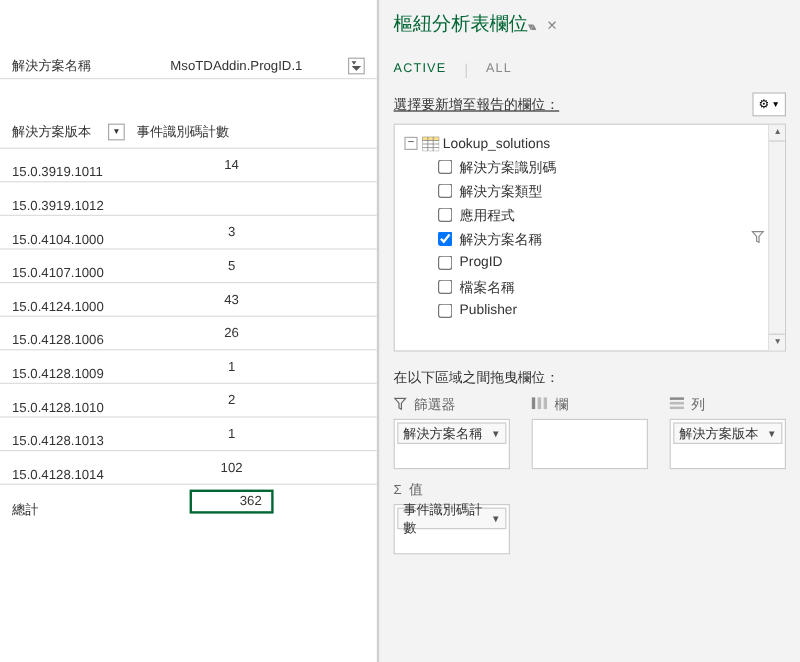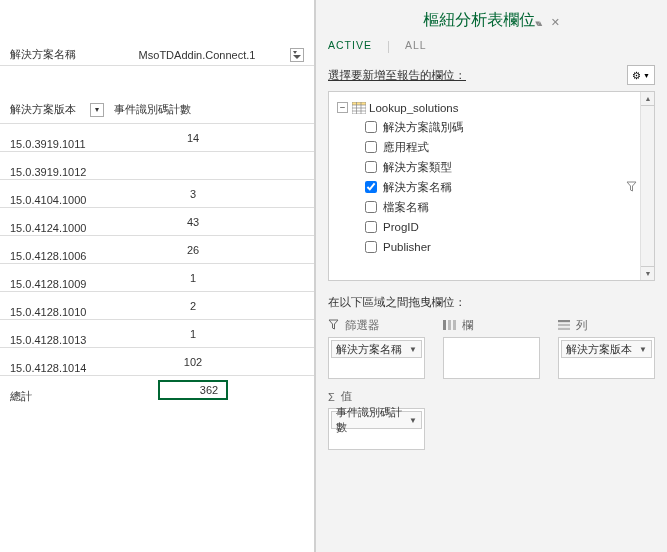--- a/index.html
+++ b/index.html
@@ -24,21 +24,21 @@
 .data-row { display: flex; align-items: center; height: 28px; border-bottom: 1px solid #ddd; }
 .data-cell-left { width: 108px; padding-left: 10px; font-size: 11px; color: #333; margin-top: 12px; }
 .data-cell-right { flex: 1; text-align: center; padding-right: 36px; font-size: 11px; color: #333; }
 
 .total-row { display: flex; align-items: center; height: 28px; }
 .total-row .data-cell-right { font-weight: normal; position: relative; }
 .selected-cell { border: 2px solid #006633; display: inline-block; padding: 2px 8px 2px 40px; }
 
 
 .field-pane { flex: 1; background: #f3f3f3; border-left: 1px solid #d0d0d0; padding: 10px 12px; position: relative; }
-.field-pane-title { font-size: 16px; color: #006633; font-weight: normal; margin-bottom: 8px; display: flex; align-items: center; justify-content: center; }
+.field-pane-title { font-size: 16px; color: #006633; font-weight: normal; margin-bottom: 20px; display: flex; align-items: center; justify-content: flex-start; }
 .close-icon { font-size: 11px; color: #888; cursor: pointer; }
 .move-icon { font-size: 9px; color: #888; margin-right: 6px; letter-spacing:-2px; }
 
 .tab-row { display: flex; gap: 16px; margin-bottom: 12px; }
 .tab-item { font-size: 10.5px; letter-spacing: 1px; color: #888; cursor: pointer; padding-bottom: 2px; }
 .tab-item.active { color: #006633; }
 .tab-sep { width: 1px; height: 12px; background: #ccc; margin-top: 2px; }
 
 .select-fields-row { display: flex; align-items: center; justify-content: space-between; margin-bottom: 6px; }
 .select-fields-label { font-size: 11.5px; color: #333; text-decoration: underline; }
@@ -72,21 +72,21 @@
 </head>
 <body>
 
 <div class="main-container">
 
   <div class="pivot-area">
 
     <div class="filter-row">
       <div class="filter-label-cell">解決方案名稱</div>
       <div class="filter-value-cell">
-        <span class="filter-value-txt">MsoTDAddin.Connect.1</span>
+        <span class="filter-value-txt">MsoTDAddin.ProgID.1</span>
         <span class="filter-dropdown">
           <svg width="10" height="10" viewBox="0 0 10 10">
               <path d="M1 1 L5 1 L3 4 Z M1 5 L9 5 L5 9 Z" fill="#555"></path>
             </svg>
         </span>
       </div>
     </div>
 
     <div class="header-row">
       <div class="header-cell-left">
@@ -100,20 +100,24 @@
         <div class="data-row">
           <div class="data-cell-left">15.0.3919.1011</div>
           <div class="data-cell-right">14</div>
         </div>
         <div class="data-row">
           <div class="data-cell-left">15.0.3919.1012</div>
         </div>
         <div class="data-row">
           <div class="data-cell-left">15.0.4104.1000</div>
           <div class="data-cell-right">3</div>
+        </div>
+        <div class="data-row">
+          <div class="data-cell-left">15.0.4107.1000</div>
+          <div class="data-cell-right">5</div>
         </div>
         <div class="data-row">
           <div class="data-cell-left">15.0.4124.1000</div>
           <div class="data-cell-right">43</div>
         </div>
         <div class="data-row">
           <div class="data-cell-left">15.0.4128.1006</div>
           <div class="data-cell-right">26</div>
         </div>
         <div class="data-row">
@@ -180,40 +184,40 @@
         </span>
         <span>Lookup_solutions</span>
       </div>
       <div id="tree-children">
           <div class="tree-child">
             <input type="checkbox" style="">
             <span>解決方案識別碼</span>
           </div>
           <div class="tree-child">
             <input type="checkbox" style="">
+            <span>解決方案類型</span>
+          </div>
+          <div class="tree-child">
+            <input type="checkbox" style="">
             <span>應用程式</span>
-          </div>
-          <div class="tree-child">
-            <input type="checkbox" style="">
-            <span>解決方案類型</span>
           </div>
           <div class="tree-child">
             <input type="checkbox" checked="" style="">
             <span>解決方案名稱</span>
             <span class="filter-icon-right"><svg width="11" height="11" viewBox="0 0 11 11">
                 <path d="M1 1 L10 1 L6.5 5 L6.5 10 L4.5 9 L4.5 5 Z" fill="none" stroke="#888" stroke-width="1"></path>
               </svg></span>
           </div>
           <div class="tree-child">
             <input type="checkbox" style="">
+            <span>ProgID</span>
+          </div>
+          <div class="tree-child">
+            <input type="checkbox" style="">
             <span>檔案名稱</span>
-          </div>
-          <div class="tree-child">
-            <input type="checkbox" style="">
-            <span>ProgID</span>
           </div>
           <div class="tree-child">
             <input type="checkbox" style="">
             <span>Publisher</span>
           </div>
         </div>
       <div class="scroll">
         <div class="scroll-thumb">▲</div>
         <div class="scroll-thumb down">▼</div>
       </div>

